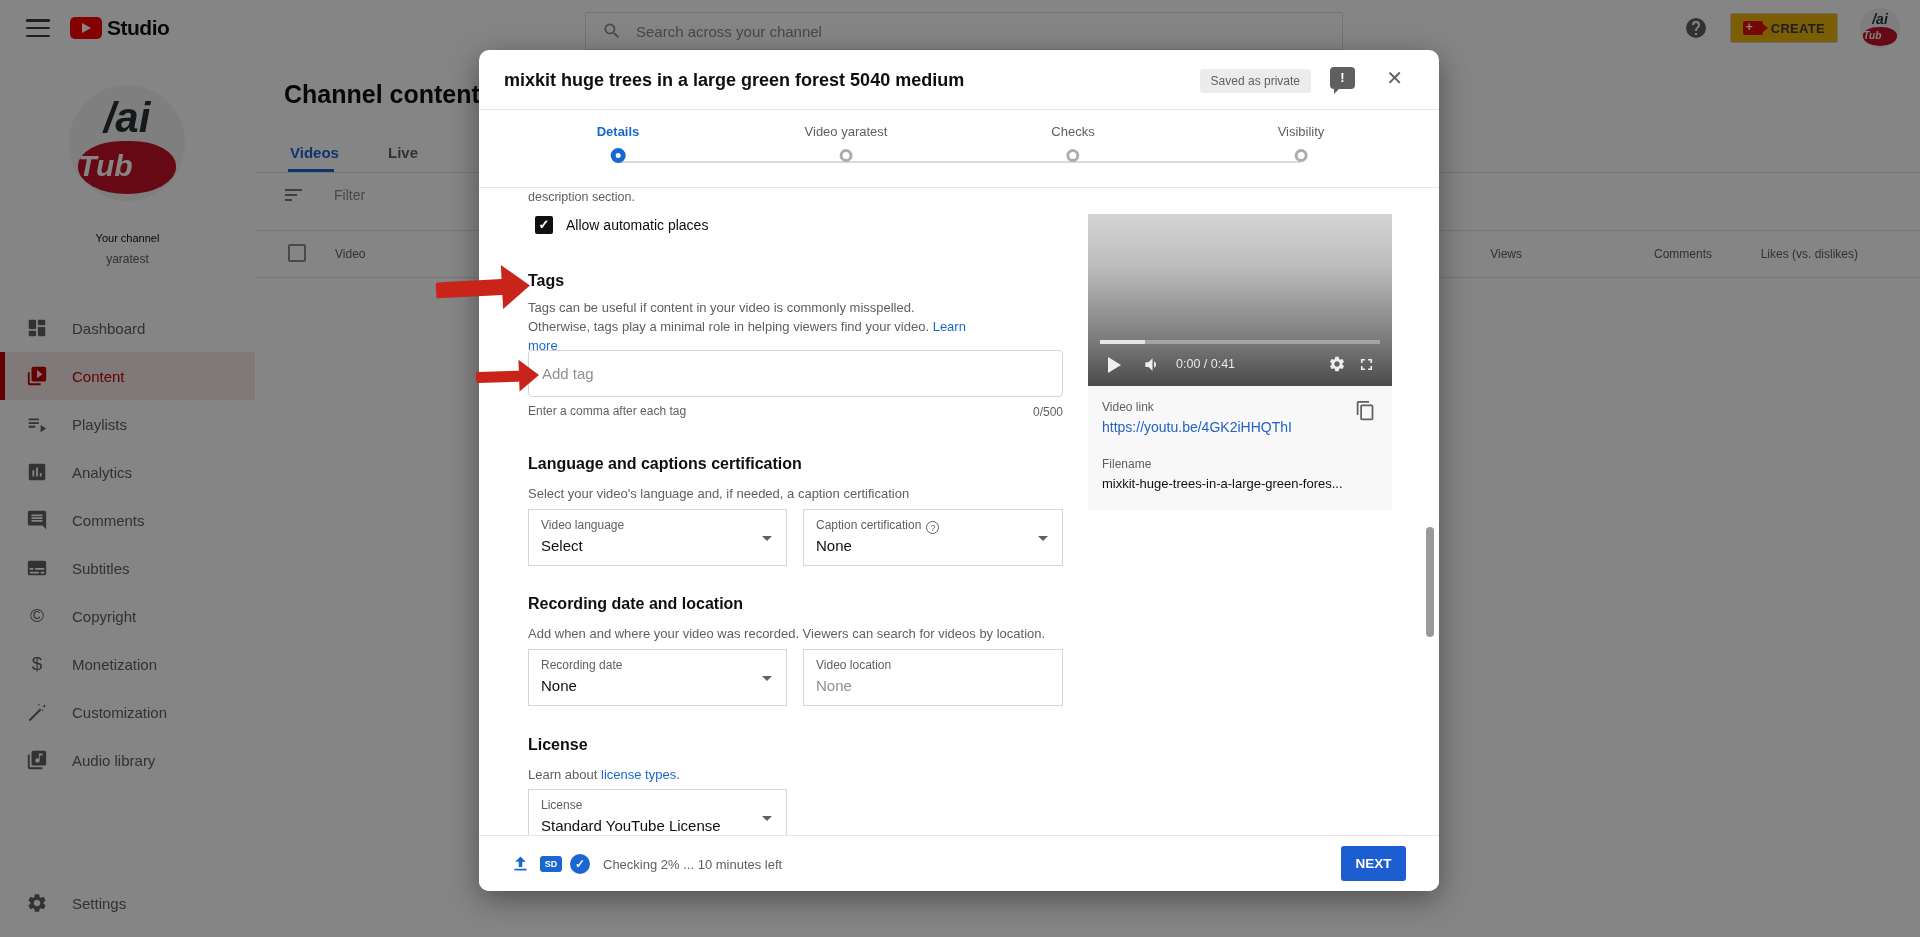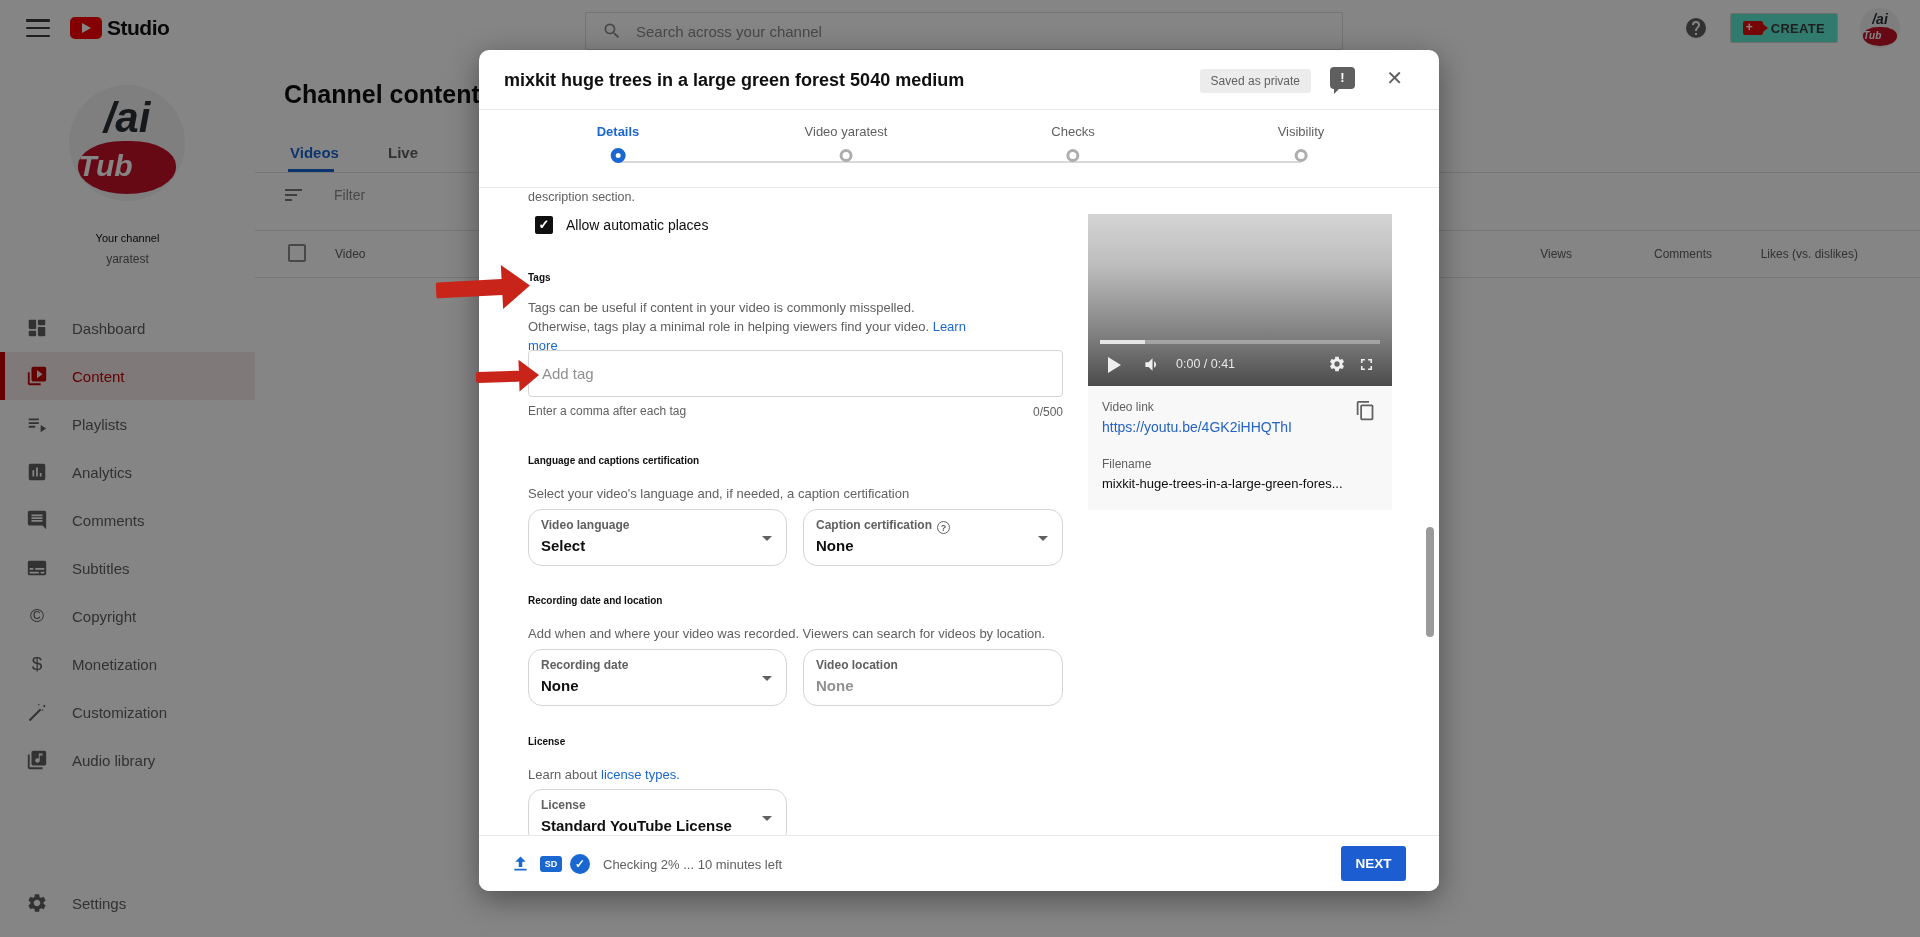--- a/index.html
+++ b/index.html
@@ -20,21 +20,21 @@
   .yt-word { font-size:21px; font-weight:bold; letter-spacing:-0.5px; color:#101010; }
   .searchbox { position:absolute; left:585px; top:12px; width:758px; height:38px; background:#fff;
     border:1px solid #dcdcdc; border-radius:2px; display:flex; align-items:center; gap:14px; padding:0 16px; }
   .searchbox svg { width:20px; height:20px; fill:#8a8a8a; }
   .searchbox input { border:none; outline:none; flex:1; font-size:15px; color:#0f0f0f;
     font-family:"Liberation Sans", sans-serif; background:transparent; }
   .searchbox input::placeholder { color:#8a8a8a; }
   .topbar-right { position:absolute; right:20px; top:0; height:56px; display:flex; align-items:center; gap:22px; }
   .help-btn svg { width:24px; height:24px; fill:#606060; display:block; }
   .create-btn { display:flex; align-items:center; gap:8px; border:1px solid #d3d3d3; border-radius:2px;
-    background:#5eead4; height:30px; padding:0 12px; cursor:pointer; }
+    background:#eab308; height:30px; padding:0 12px; cursor:pointer; }
   .cam-ico { position:relative; width:20px; height:14px; background:#e20e0e; border-radius:2px; }
   .cam-ico::before { content:"+"; position:absolute; left:3px; top:-1px; color:#fff; font-size:12px; font-weight:bold; }
   .cam-ico::after { content:""; position:absolute; right:-5px; top:3px;
     border-left:5px solid #e20e0e; border-top:4px solid transparent; border-bottom:4px solid transparent; }
   .create-label { font-size:13px; font-weight:bold; color:#3c3c3c; letter-spacing:.3px; }
   .avatar-sm { width:40px; height:40px; border-radius:50%; background:#f1f1f1; overflow:hidden; position:relative; }
 
   
   .logo-top { position:absolute; left:0; right:0; top:8%; text-align:center; font-weight:bold;
     font-style:italic; color:#2a3136; }
@@ -103,33 +103,33 @@
   .step.active .slabel { color:#1a67d2; font-weight:bold; }
   .step.active .sdot { width:15px; height:15px; border:5px solid #1a67d2; }
 
   
   .dlg-body { position:absolute; top:138px; left:0; right:0; bottom:56px; overflow:hidden; }
   .fldesc { position:absolute; left:49px; font-size:12.5px; color:#606060; }
   .chk-row { position:absolute; left:56px; top:28px; display:flex; align-items:center; gap:13px; }
   .chk { width:18px; height:18px; background:#0f0f0f; border-radius:2px; color:#fff; font-size:13px;
     font-weight:bold; text-align:center; line-height:18px; cursor:pointer; }
   .chk-label { font-size:14px; color:#0f0f0f; }
-  .sec-h { position:absolute; left:49px; font-size:10px; font-weight:bold; color:#0f0f0f; }
+  .sec-h { position:absolute; left:49px; font-size:16px; font-weight:bold; color:#0f0f0f; }
   .sec-p { position:absolute; left:49px; font-size:13px; color:#606060; line-height:19px; }
   .link { color:#1a67d2; cursor:pointer; }
   .tag-input { position:absolute; left:49px; top:162px; width:535px; height:47px;
     border:1px solid #d5d5d5; border-radius:4px; }
   .tag-input input { width:100%; height:100%; border:none; outline:none; padding:0 13px;
     font-size:15px; color:#0f0f0f; font-family:"Liberation Sans", sans-serif; background:transparent; }
   .tag-input input::placeholder { color:#909090; }
   .tag-helper { position:absolute; left:49px; top:216px; font-size:12px; color:#606060; }
   .tag-count { position:absolute; left:49px; top:217px; width:535px; text-align:right;
     font-size:12px; color:#606060; }
-  .dd { position:absolute; border:1px solid #d5d5d5; border-radius:14px; width:259px; height:57px;
-    cursor:pointer; background:#fff;font-weight:bold; }
+  .dd { position:absolute; border:1px solid #d5d5d5; border-radius:0; width:259px; height:57px;
+    cursor:pointer; background:#fff; }
   .dd .dlabel { position:absolute; left:12px; top:8px; font-size:12px; color:#606060; }
   .dd .dvalue { position:absolute; left:12px; top:27px; font-size:15px; color:#0f0f0f; }
   .dd .dvalue.ph { color:#909090; }
   .dd .caret { position:absolute; right:14px; top:26px; border-top:5px solid #606060;
     border-left:5px solid transparent; border-right:5px solid transparent; }
   .qmark { display:inline-block; width:13px; height:13px; border:1px solid #606060; border-radius:50%;
     font-size:9px; line-height:13px; text-align:center; color:#606060; margin-left:5px; vertical-align:-2px; }
 
   
   .player { position:absolute; left:609px; top:26px; width:304px; height:172px;
@@ -311,21 +311,21 @@
       <div class="filter-ico">
         <span style="width:17px"></span>
           <span style="width:12px"></span>
           <span style="width:7px"></span>
       </div>
       <span class="filter-label">Filter</span>
     </div>
     <div class="rule" style="top:174px"></div>
     <div class="thead-check"></div>
     <div class="thead-video">Video</div>
-    <div class="th-right" style="left:1229px;width:88px">Views</div>
+    <div class="th-right" style="left:1179px;width:88px">Views</div>
     <div class="th-right" style="left:1345px;width:112px">Comments</div>
     <div class="th-right" style="left:1445px;width:158px">Likes (vs. dislikes)</div>
     <div class="rule" style="top:221px"></div>
   </main>
 
   <div class="scrim"></div>
 
   <section class="dialog">
     <div class="dlg-header">
       <div class="dlg-title">mixkit huge trees in a large green forest 5040 medium</div>

